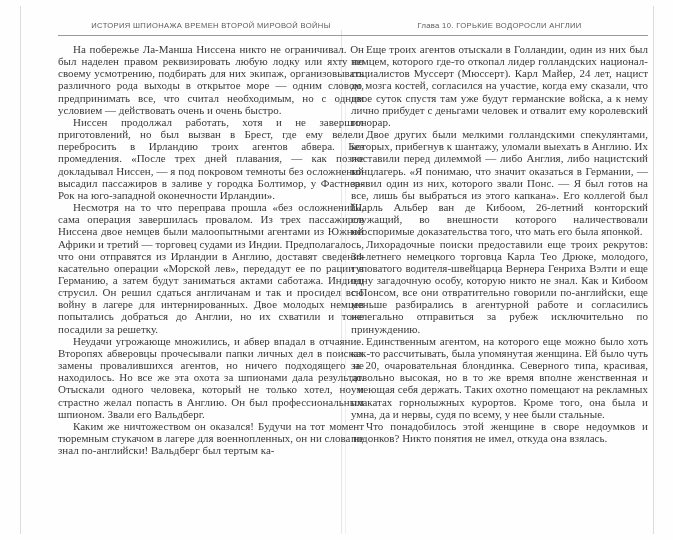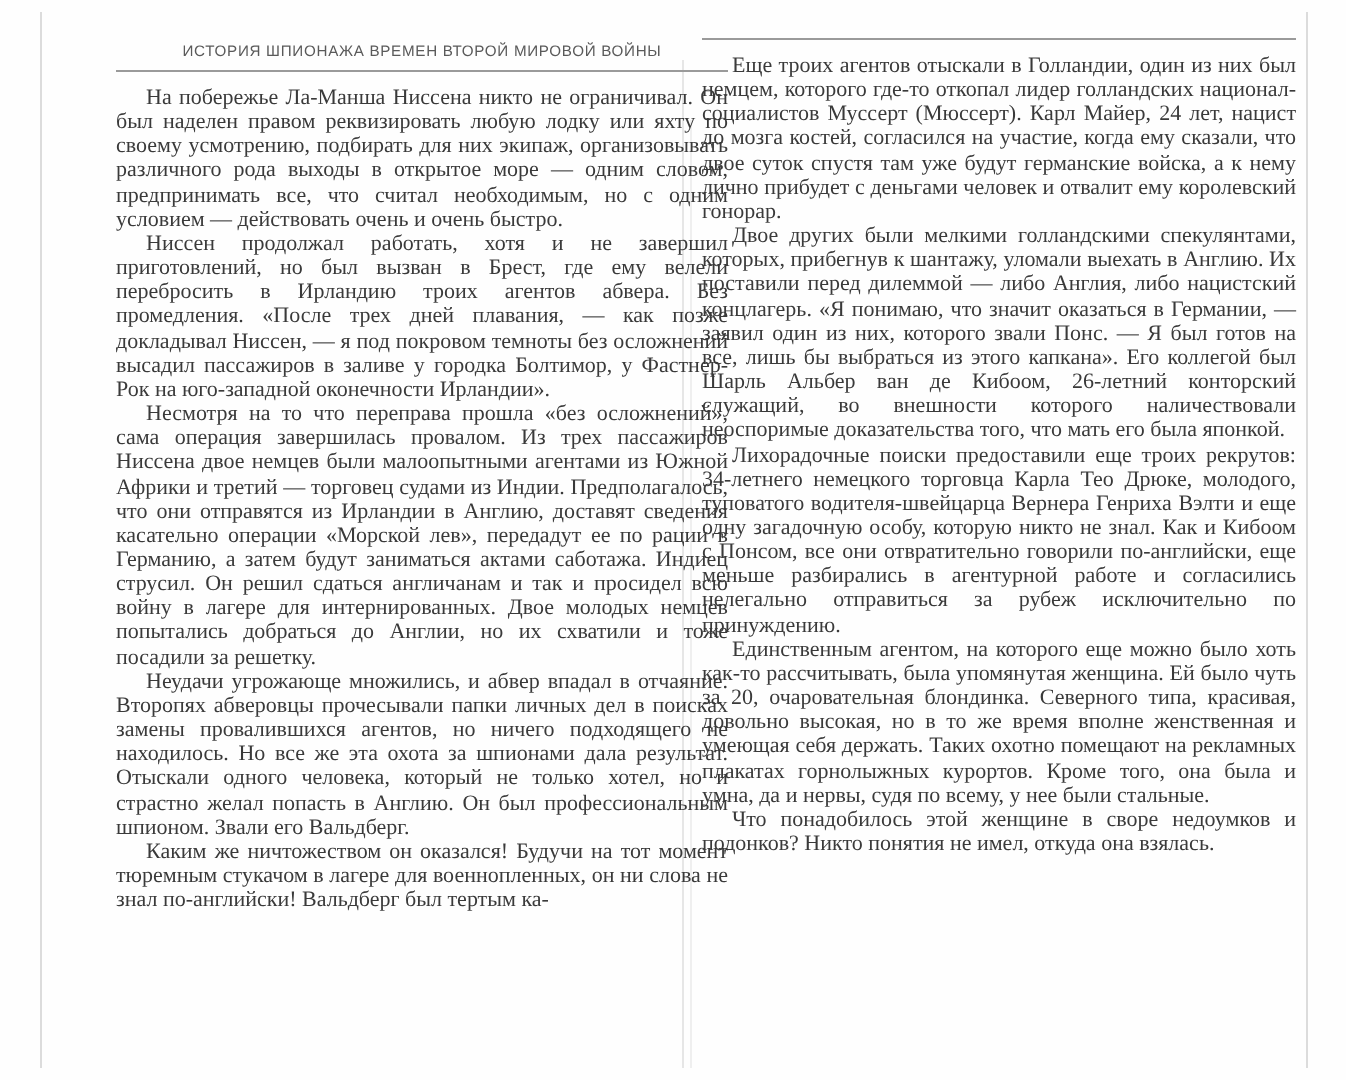--- a/index.html
+++ b/index.html
@@ -84,20 +84,21 @@
     <div class="body-text">
         <div class="para indent">На побережье Ла-Манша Ниссена никто не ограничивал. Он был наделен правом реквизировать любую лодку или яхту по своему усмотрению, подбирать для них экипаж, организовывать различного рода выходы в открытое море — одним словом, предпринимать все, что считал необходимым, но с одним условием — действовать очень и очень быстро.</div>
         <div class="para indent">Ниссен продолжал работать, хотя и не завершил приготовлений, но был вызван в Брест, где ему велели перебросить в Ирландию троих агентов абвера. Без промедления. «После трех дней плавания, — как позже докладывал Ниссен, — я под покровом темноты без осложнений высадил пассажиров в заливе у городка Болтимор, у Фастнер-Рок на юго-западной оконечности Ирландии».</div>
         <div class="para indent">Несмотря на то что переправа прошла «без осложнений», сама операция завершилась провалом. Из трех пассажиров Ниссена двое немцев были малоопытными агентами из Южной Африки и третий — торговец судами из Индии. Предполагалось, что они отправятся из Ирландии в Англию, доставят сведения касательно операции «Морской лев», передадут ее по рации в Германию, а затем будут заниматься актами саботажа. Индиец струсил. Он решил сдаться англичанам и так и просидел всю войну в лагере для интернированных. Двое молодых немцев попытались добраться до Англии, но их схватили и тоже посадили за решетку.</div>
         <div class="para indent">Неудачи угрожающе множились, и абвер впадал в отчаяние. Второпях абверовцы прочесывали папки личных дел в поисках замены провалившихся агентов, но ничего подходящего не находилось. Но все же эта охота за шпионами дала результат. Отыскали одного человека, который не только хотел, но и страстно желал попасть в Англию. Он был профессиональным шпионом. Звали его Вальдберг.</div>
         <div class="para indent">Каким же ничтожеством он оказался! Будучи на тот момент тюремным стукачом в лагере для военнопленных, он ни слова не знал по-английски! Вальдберг был тертым ка-</div>
       </div>
   </div>
 
   <div class="page page-right">
+    <div class="running-head">Глава 10. ГОРЬКИЕ ВОДОРОСЛИ АНГЛИИ</div>
     <hr class="head-rule">
     <div class="body-text">
         <div class="para indent">Еще троих агентов отыскали в Голландии, один из них был немцем, которого где-то откопал лидер голландских национал-социалистов Муссерт (Мюссерт). Карл Майер, 24 лет, нацист до мозга костей, согласился на участие, когда ему сказали, что двое суток спустя там уже будут германские войска, а к нему лично прибудет с деньгами человек и отвалит ему королевский гонорар.</div>
         <div class="para indent">Двое других были мелкими голландскими спекулянтами, которых, прибегнув к шантажу, уломали выехать в Англию. Их поставили перед дилеммой — либо Англия, либо нацистский концлагерь. «Я понимаю, что значит оказаться в Германии, — заявил один из них, которого звали Понс. — Я был готов на все, лишь бы выбраться из этого капкана». Его коллегой был Шарль Альбер ван де Кибоом, 26-летний конторский служащий, во внешности которого наличествовали неоспоримые доказательства того, что мать его была японкой.</div>
         <div class="para indent">Лихорадочные поиски предоставили еще троих рекрутов: 34-летнего немецкого торговца Карла Тео Дрюке, молодого, туповатого водителя-швейцарца Вернера Генриха Вэлти и еще одну загадочную особу, которую никто не знал. Как и Кибоом с Понсом, все они отвратительно говорили по-английски, еще меньше разбирались в агентурной работе и согласились нелегально отправиться за рубеж исключительно по принуждению.</div>
         <div class="para indent">Единственным агентом, на которого еще можно было хоть как-то рассчитывать, была упомянутая женщина. Ей было чуть за 20, очаровательная блондинка. Северного типа, красивая, довольно высокая, но в то же время вполне женственная и умеющая себя держать. Таких охотно помещают на рекламных плакатах горнолыжных курортов. Кроме того, она была и умна, да и нервы, судя по всему, у нее были стальные.</div>
         <div class="para indent">Что понадобилось этой женщине в своре недоумков и подонков? Никто понятия не имел, откуда она взялась.</div>
       </div>
   </div>
 

